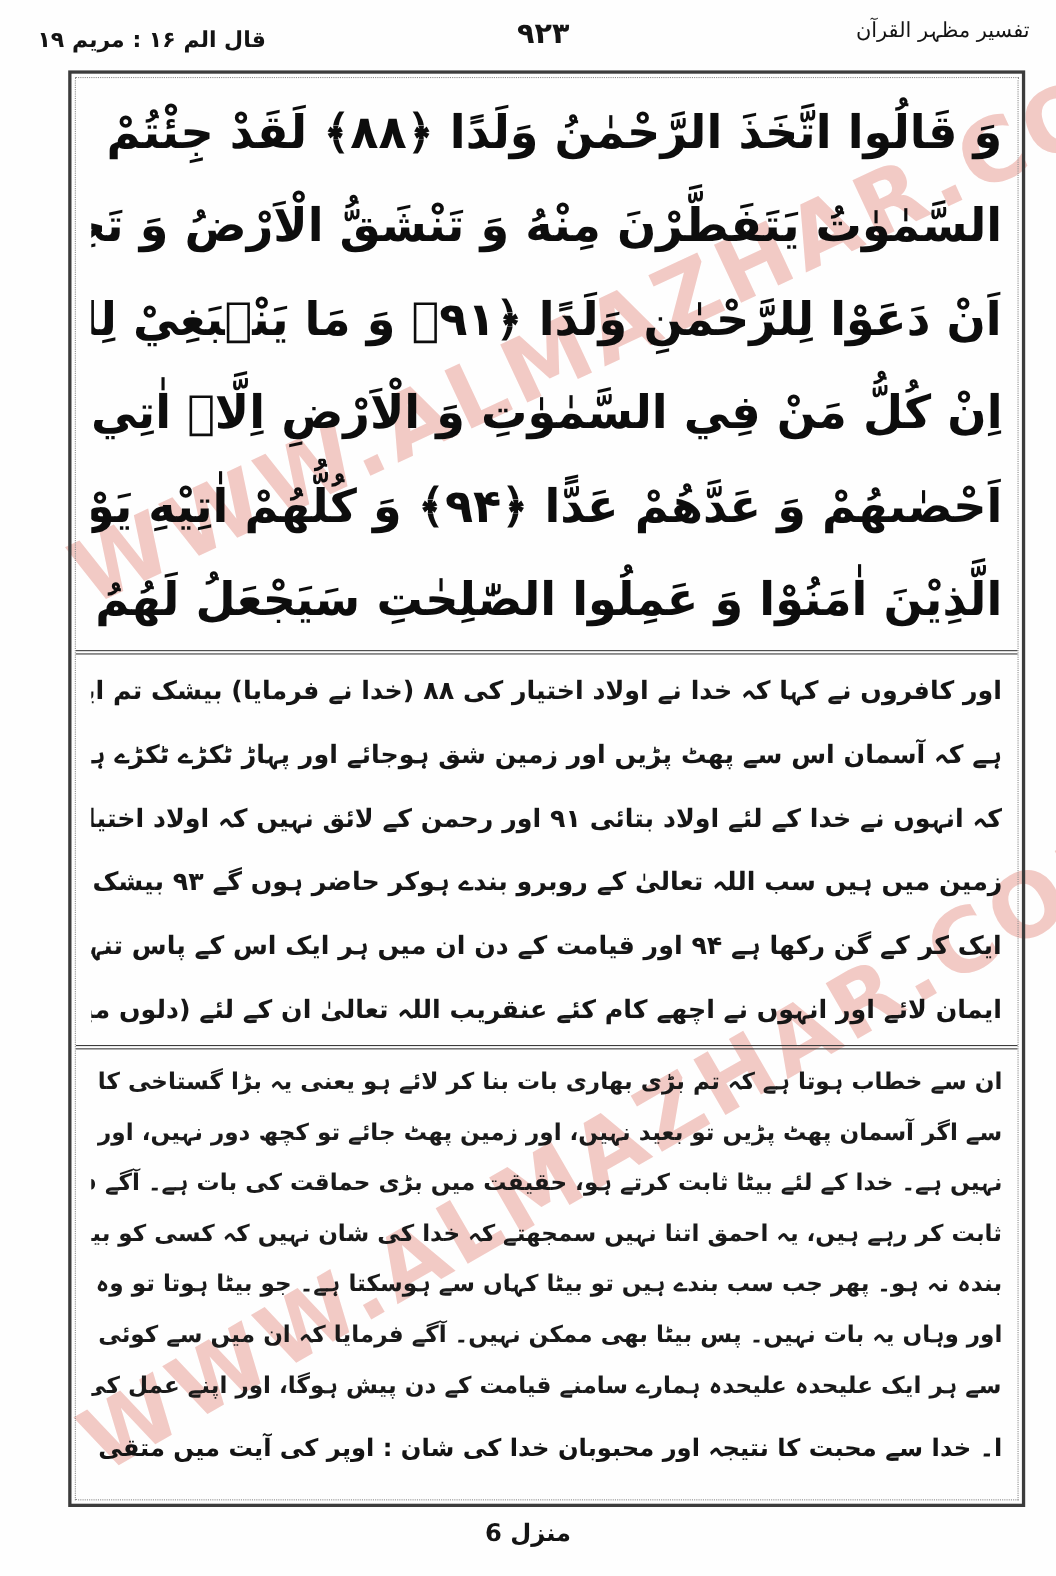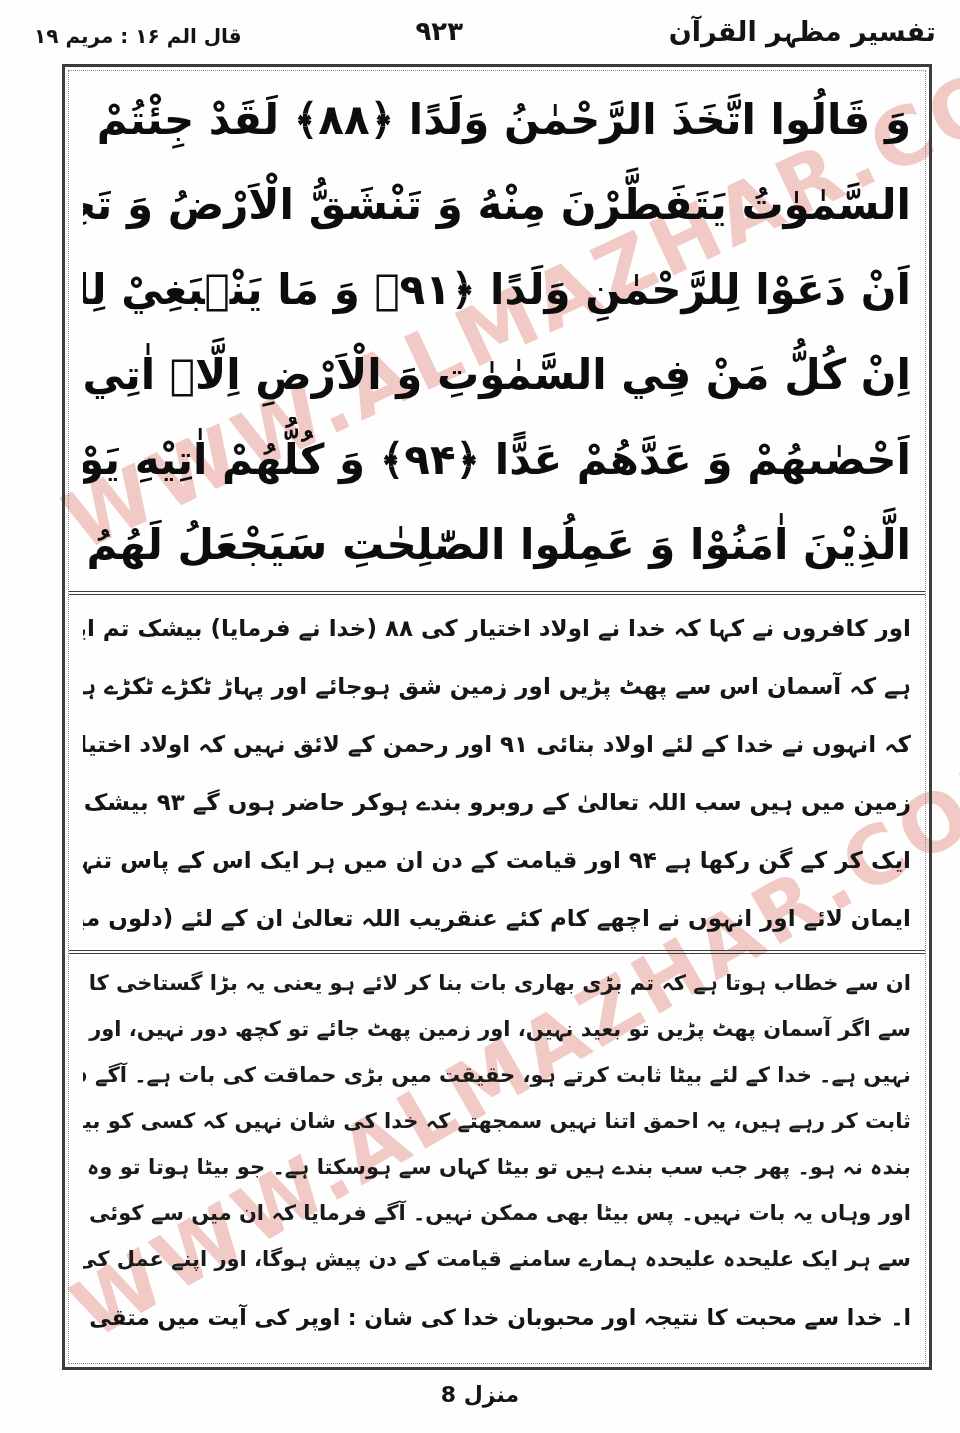--- a/index.html
+++ b/index.html
@@ -39,21 +39,21 @@
     z-index: 3;
     top: 16px;
     left: 34px;
     right: 24px;
     display: flex;
     justify-content: space-between;
     align-items: flex-start;
   }
   .hdr-ref   { font-size: 20px; font-weight: bold; direction: rtl; margin-top: 8px; }
   .hdr-page  { font-size: 26px; font-weight: bold; letter-spacing: 2px; text-align: center; }
-  .hdr-title { font-size: 27px; font-weight: bold; direction: rtl; margin-left: 32px; }
+  .hdr-title { font-size: 19px; font-weight: normal; direction: rtl; margin-left: 32px; }
 
   
   .frame {
     position: absolute;
     z-index: 2;
     left: 62px;
     top: 64px;
     width: 870px;
     height: 1306px;
     border: 3px solid #3c3c3c;
@@ -176,16 +176,16 @@
       </div>
 
       <div class="section-footnote">
         <div class="line footnote-line">ا۔ خدا سے محبت کا نتیجہ اور محبوبان خدا کی شان : اوپر کی آیت میں متقی لوگوں کے ساتھ قیامت کے دن اللہ تعالیٰ جو</div>
       </div>
 
     </div>
   </div>
 
   <div class="footer">
-    <span class="manzil">منزل 8</span>
+    <span class="manzil">منزل 6</span>
   </div>
 
 </div>
 
 </body></html>

